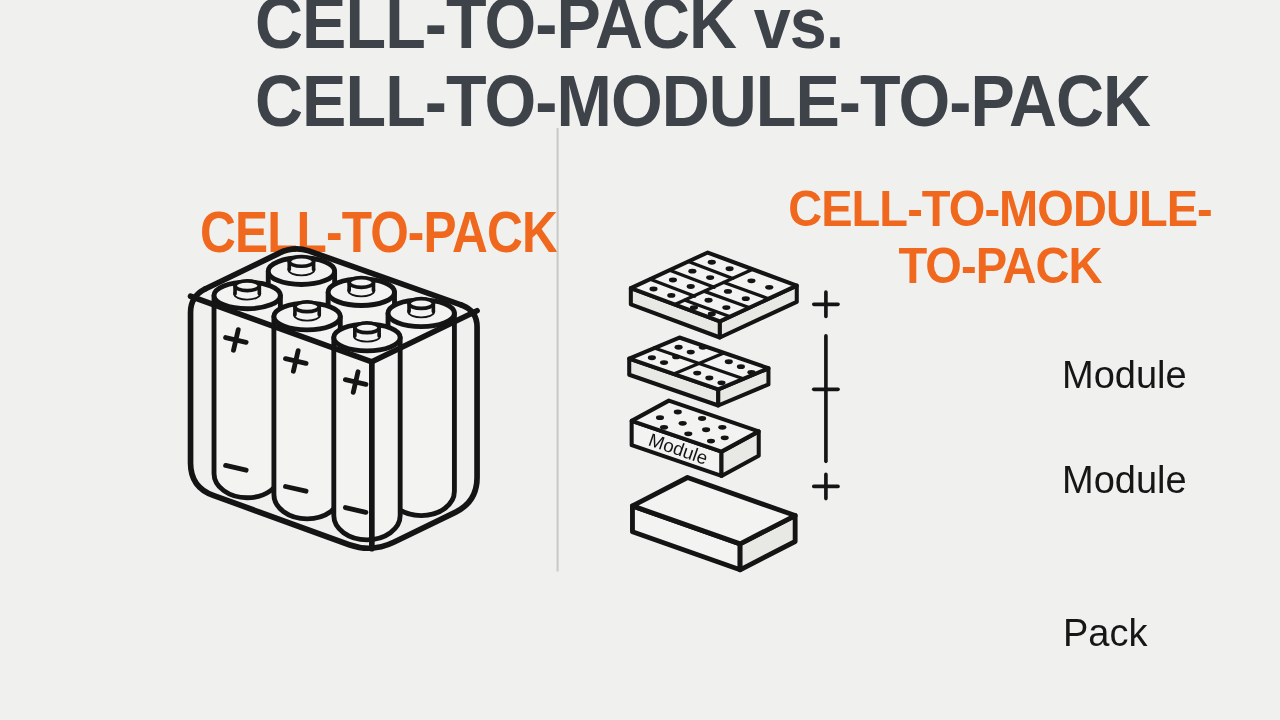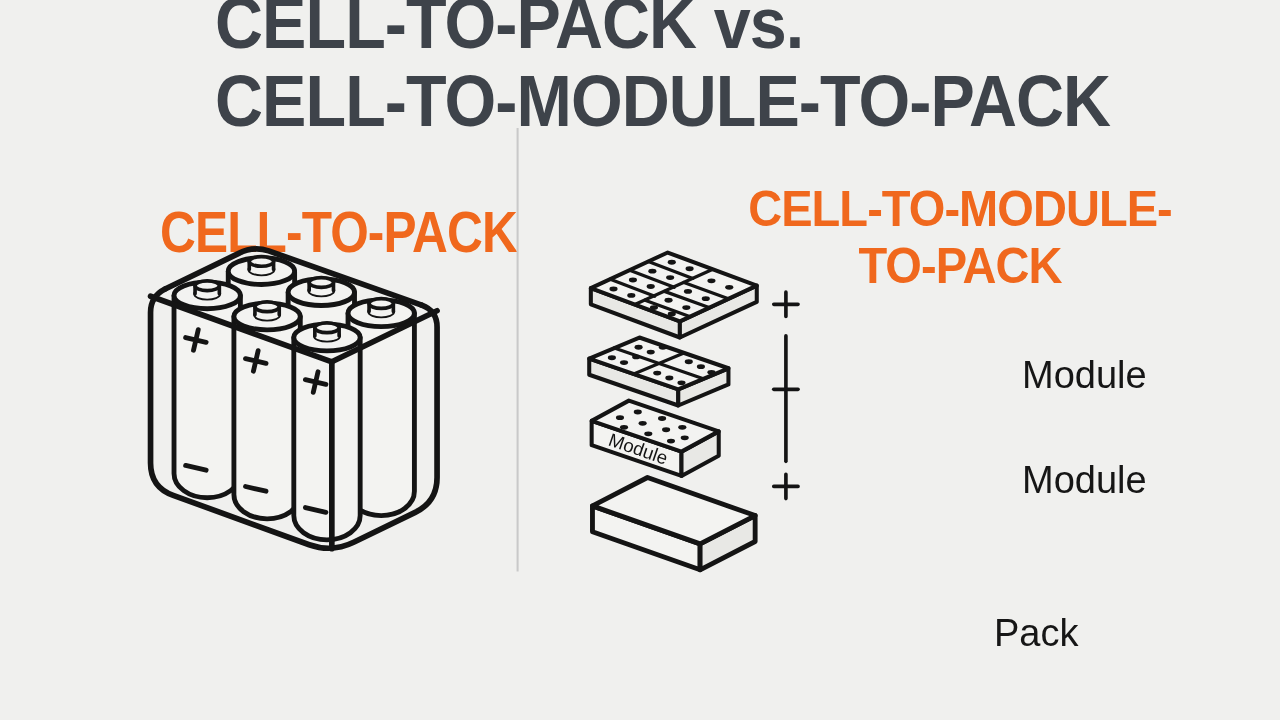--- a/index.html
+++ b/index.html
@@ -2,21 +2,21 @@
 <html><head>
 <meta charset="utf-8">
 <style>
   html,body{margin:0;padding:0;}
   body{
     width:1280px;height:720px;overflow:hidden;
     background:#f0f0ee;
     font-family:"Liberation Sans","DejaVu Sans",sans-serif;
     position:relative;
   }
-  .stage{position:absolute;inset:0;width:1036px;height:720px;}
+  .stage{position:absolute;inset:0;width:1036px;height:720px;margin-left:40px;}
   .abs{position:absolute;}
   .title{
     left:215px;top:-16px;
     font-size:73px;line-height:78px;font-weight:700;
     color:#3e434a;white-space:nowrap;
     transform:scaleX(.91);transform-origin:0 0;
     letter-spacing:-1px;
   }
   .heading-left{
     left:160px;top:204px;
@@ -57,21 +57,21 @@
   </div>
 
   <div class="abs heading-left">CELL-TO-PACK</div>
   <div class="abs heading-right">
     <div>CELL-TO-MODULE-</div>
     <div>TO-PACK</div>
   </div>
 
   <div class="abs stack-label" style="left:1022px;top:356px">Module</div>
   <div class="abs stack-label" style="left:1022px;top:461px">Module</div>
-  <div class="abs stack-label" style="left:994px;top:614px">Pack</div>
+  <div class="abs stack-label" style="left:1023px;top:614px">Pack</div>
 
   <svg class="art" viewBox="0 0 1280 720">
 
     <line x1="639.5" y1="158" x2="639.5" y2="706" stroke="#c9c9c9" stroke-width="2.5"></line>
 
     <g stroke-linecap="round" stroke-linejoin="round">
 
       <path class="ink" stroke-width="7" d="M 204 357 L 295 313 Q 313 304 332 310 L 521 377"></path>
 
       <g>

